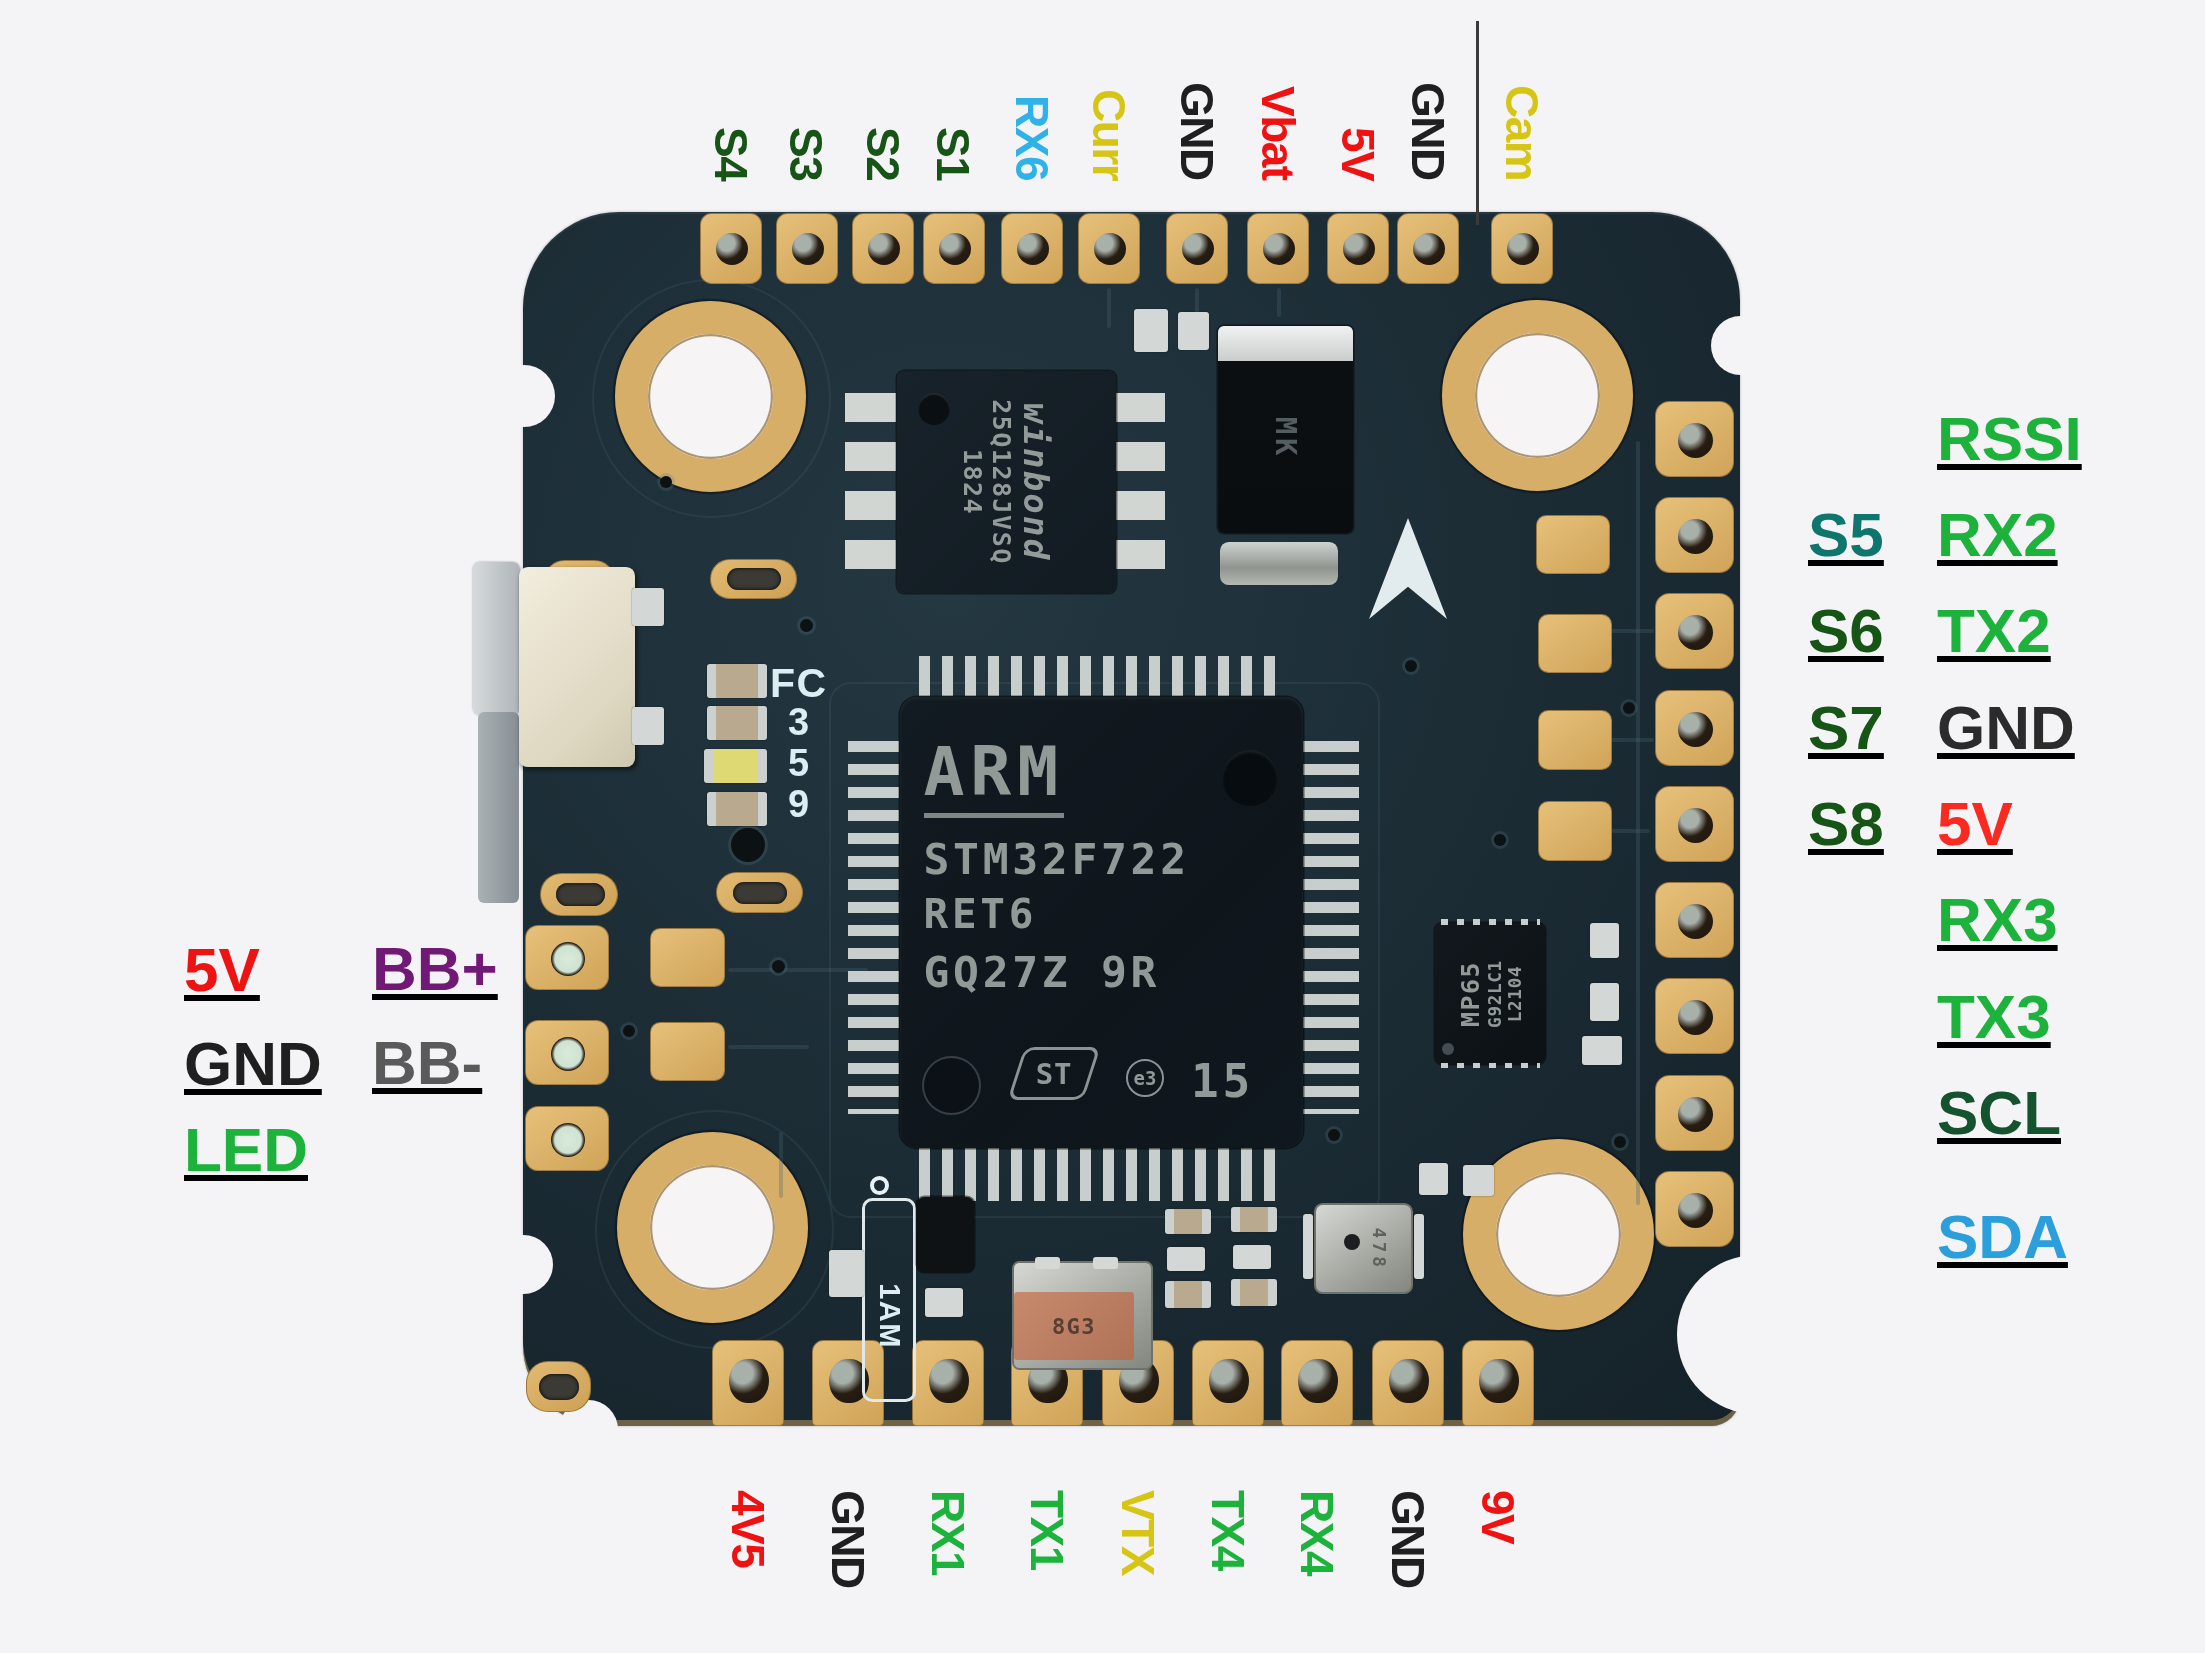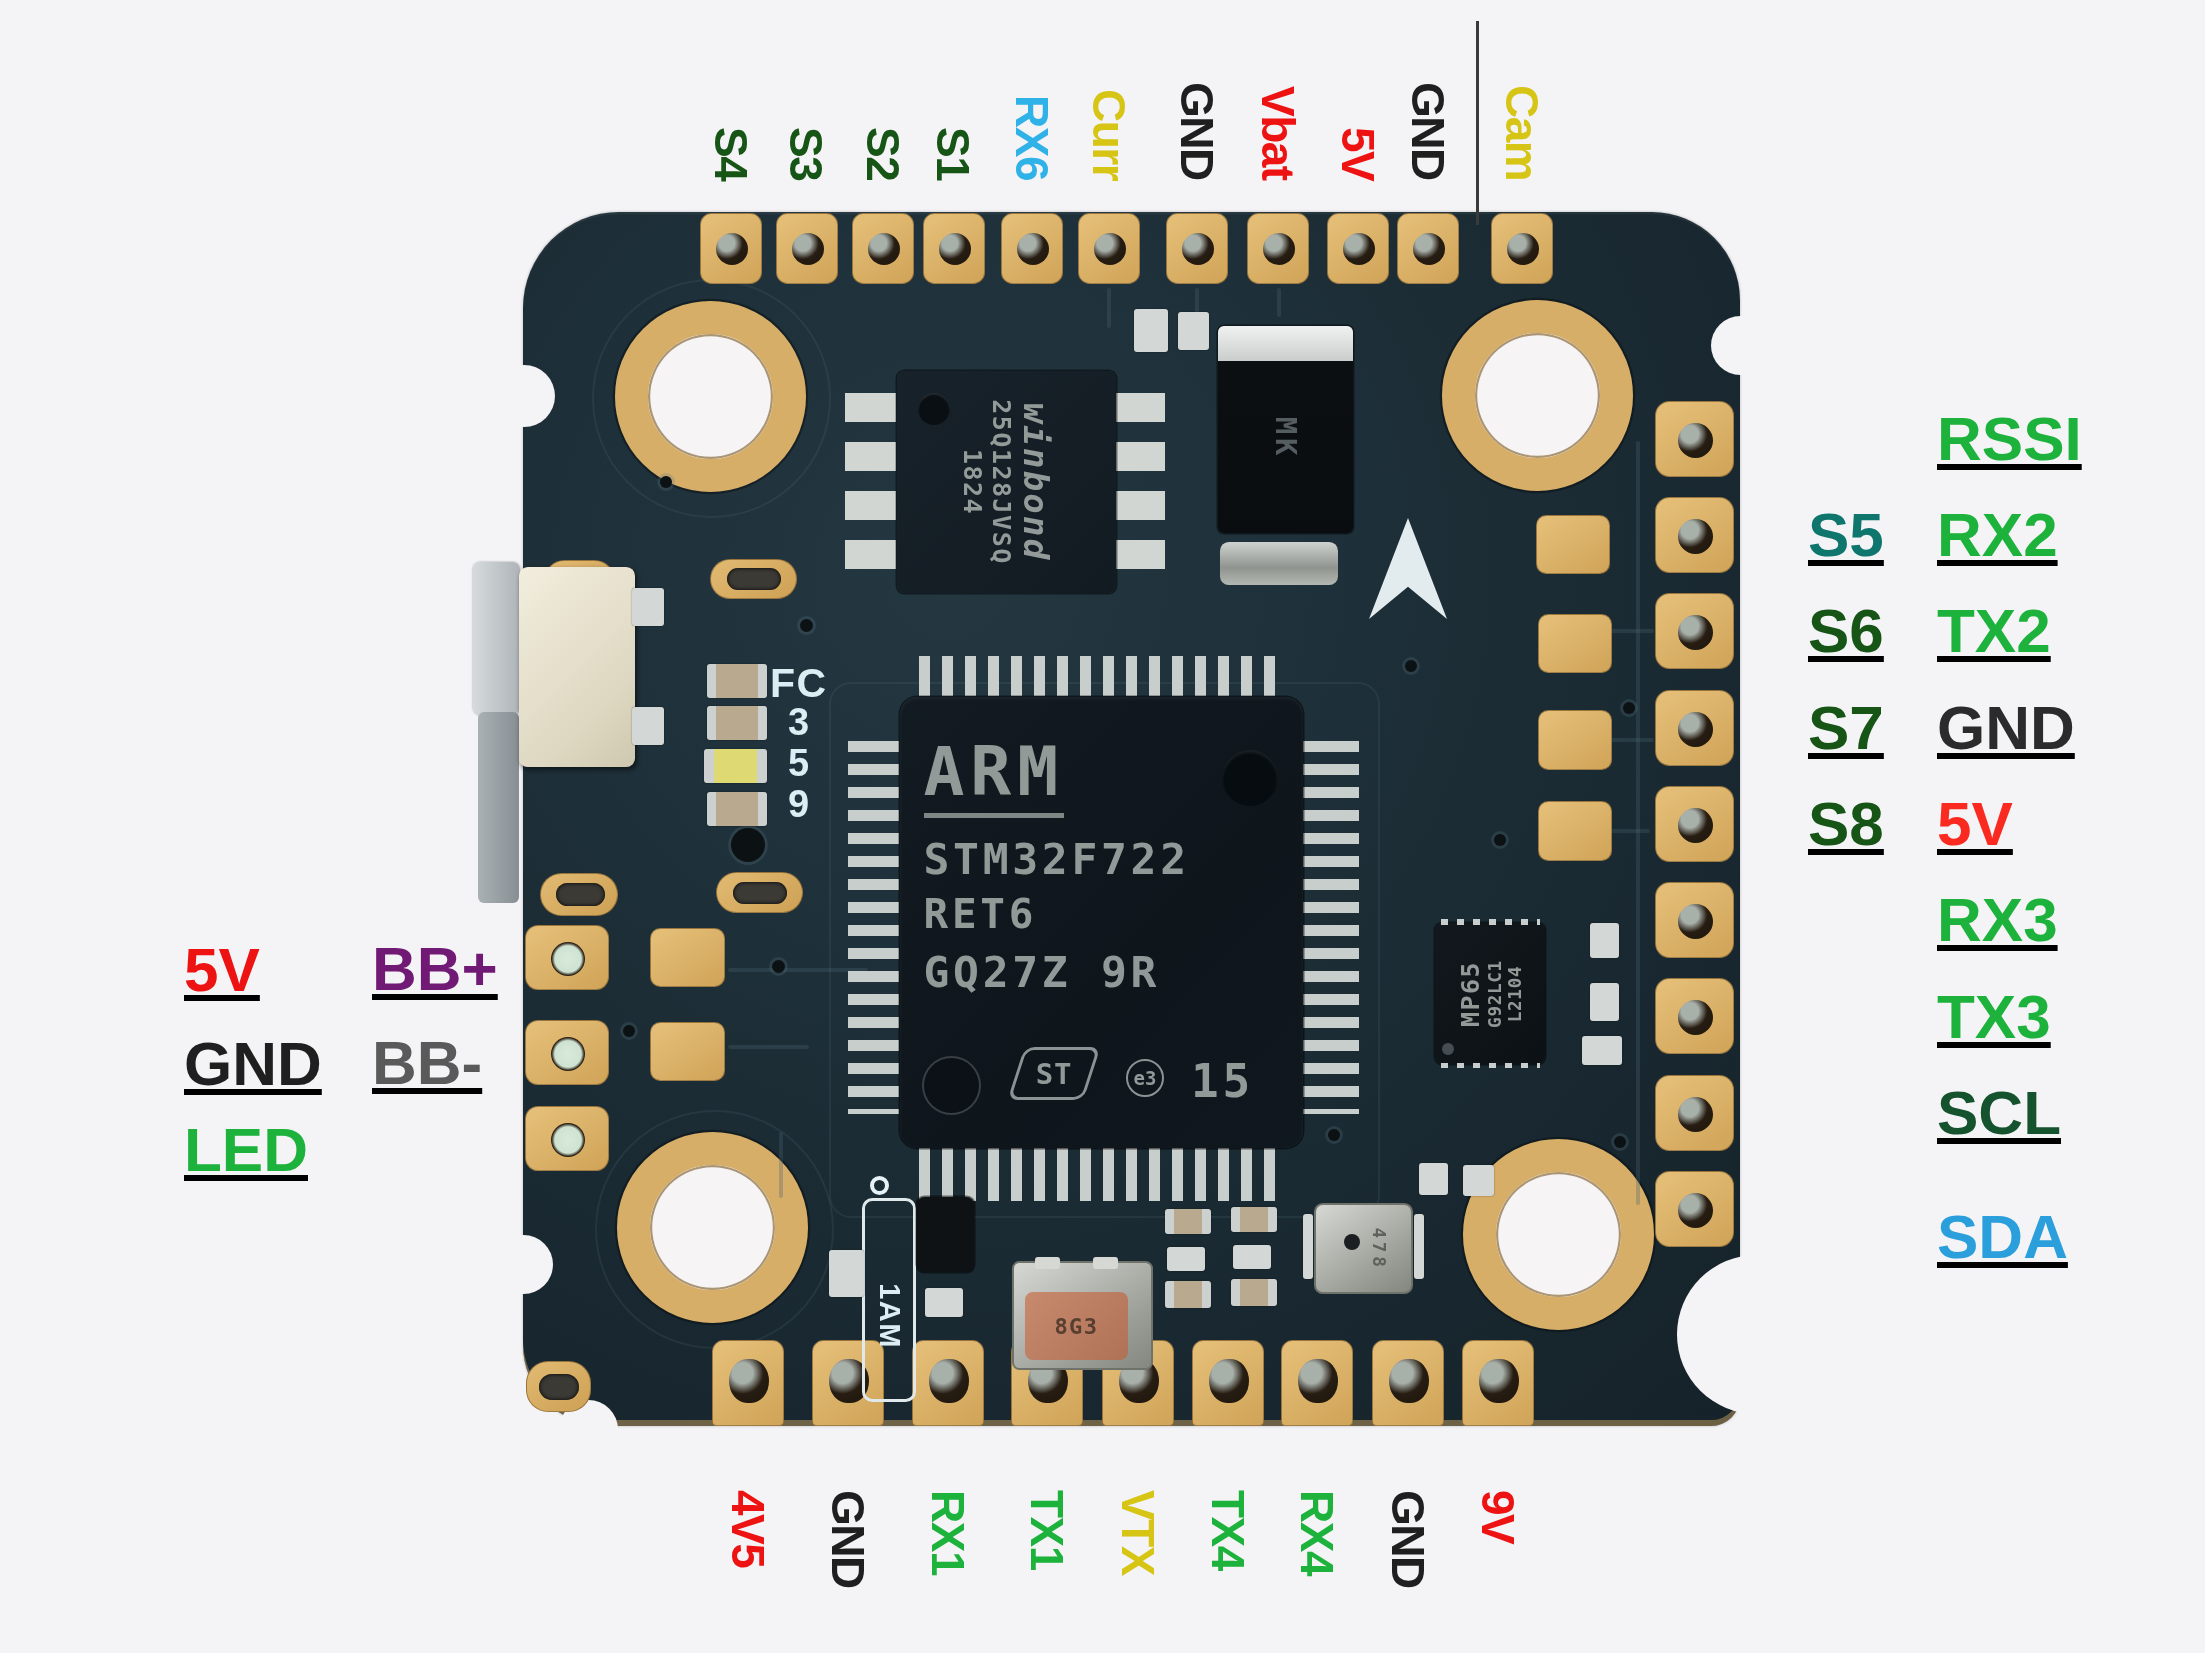--- a/index.html
+++ b/index.html
@@ -292,21 +292,21 @@
   <div class="passive plain" style="left:1582px;top:1036px;width:40px;height:29px;"></div>
 
   <div class="metalbox" style="left:1314px;top:1203px;width:99px;height:91px;">
     <div class="dimple" style="left:28px;top:29px;width:16px;height:16px;background:#1c1f22;"></div>
     <div class="chiptext" style="position:absolute;right:10.3px;top:50%;transform:translateY(-50%) rotate(90deg);font-size:17.6px;color:#565b56;opacity:.9;">478</div>
   </div>
   <div class="passive plain" style="left:1303px;top:1214px;width:10.3px;height:65px;"></div>
   <div class="passive plain" style="left:1414px;top:1214px;width:10.3px;height:65px;"></div>
 
   <div class="metalbox" style="left:1012px;top:1261px;width:141px;height:109px;border-radius:7.4px;">
-    <div style="position:absolute;left:11px;top:29px;width:103px;height:68px;background:linear-gradient(135deg,#c78a6d,#b07257);border-radius:8px;display:flex;align-items:center;justify-content:center;">
+    <div style="position:absolute;left:0;top:29px;width:120px;height:68px;background:linear-gradient(135deg,#c78a6d,#b07257);border-radius:3px;display:flex;align-items:center;justify-content:center;">
       <span class="chiptext" style="font-size:22px;color:#4e382c;letter-spacing:1.5px;opacity:.9;">8G3</span>
     </div>
     <div style="position:absolute;left:20.6px;top:-5.9px;width:25px;height:11.8px;background:#d6d8d3;border-radius:2.9px;"></div>
     <div style="position:absolute;left:79px;top:-5.9px;width:25px;height:11.8px;background:#d6d8d3;border-radius:2.9px;"></div>
   </div>
 
   <div class="abs" style="left:862px;top:1198px;width:54px;height:204px;border:3.7px solid #dfe9ec;border-radius:10.3px;box-sizing:border-box;">
     <div class="silk" style="left:50%;top:58%;transform:translate(-50%,-50%);writing-mode:vertical-rl;font-size:29px;letter-spacing:1.5px;">1AM</div>
   </div>
   <div class="chip" style="left:917px;top:1197px;width:57px;height:75px;background:#0e1215;box-shadow:0 0 0 1.5px rgba(0,0,0,.5);"></div>

